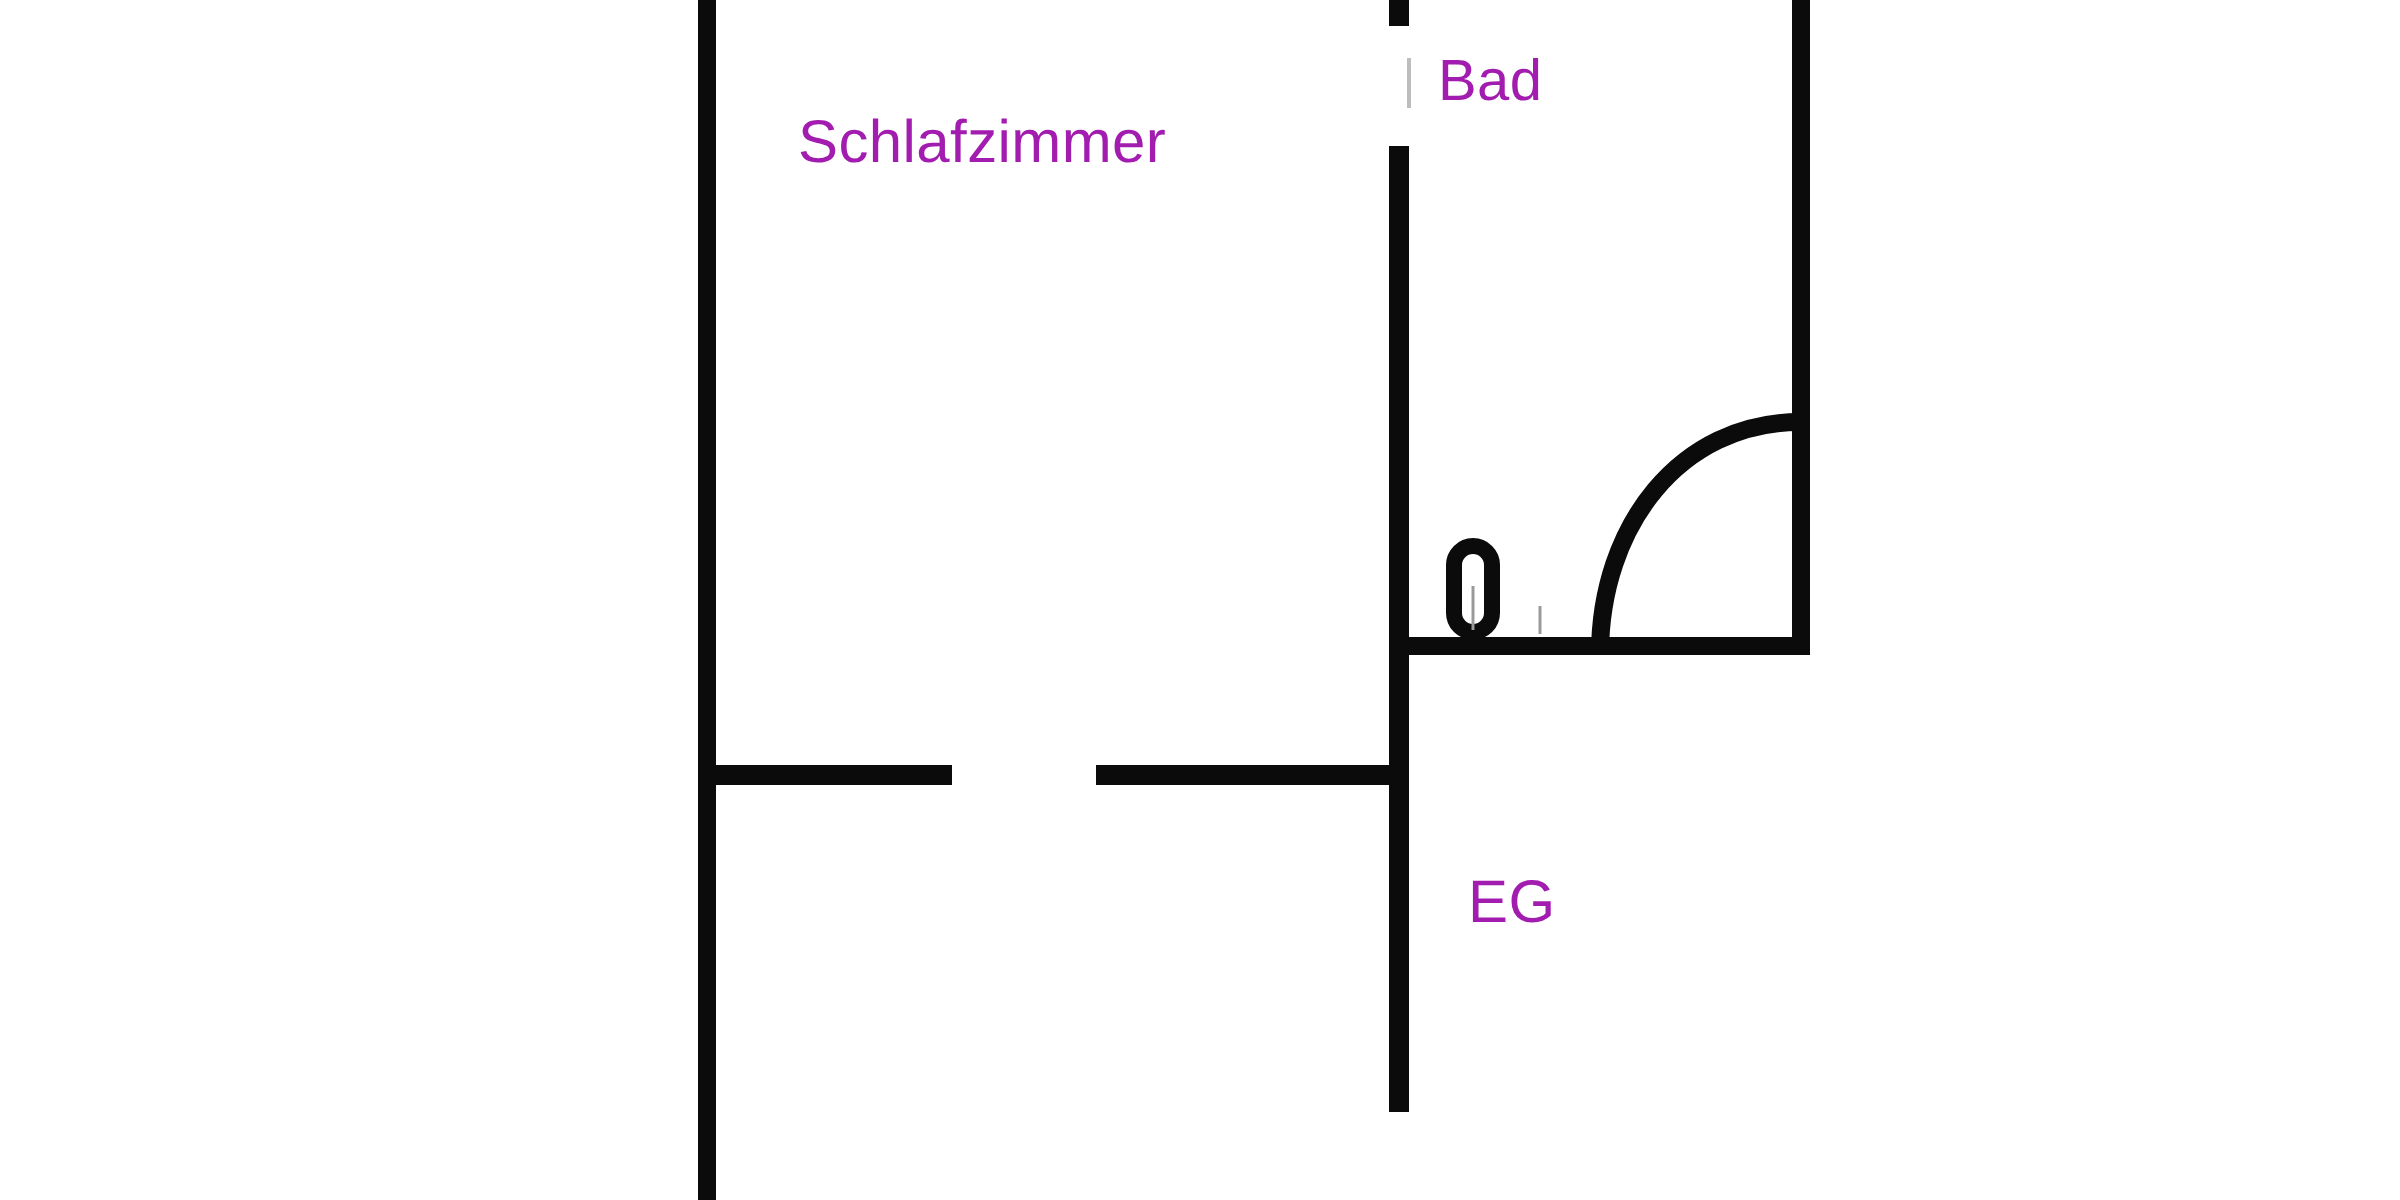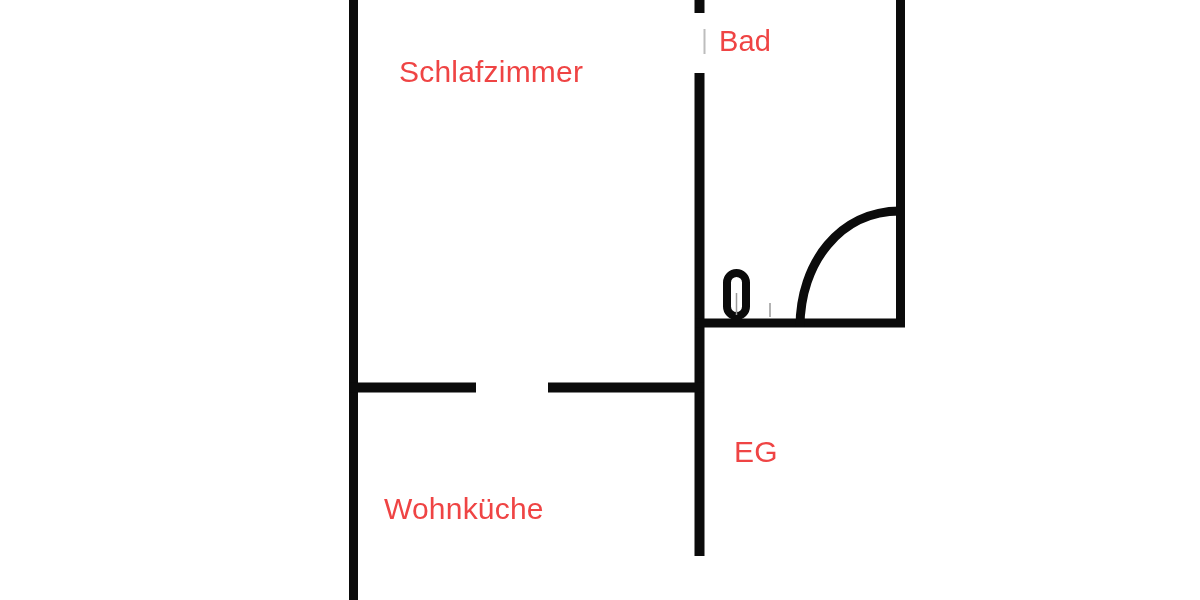--- a/index.html
+++ b/index.html
@@ -18,21 +18,21 @@
   .plan-svg {
     position: absolute;
     left: 0;
     top: 0;
     width: 1200px;
     height: 600px;
     display: block;
   }
   .room-label {
     position: absolute;
-    color: #ef4444;
+    color: #a21caf;
     white-space: nowrap;
     letter-spacing: 0.2px;
     line-height: 1;
     user-select: none;
   }
   .label-schlafzimmer { left: 399px; top: 57px;  font-size: 30px; text-align: center; }
   .label-bad          { left: 719px; top: 27px;  font-size: 29px; }
   .label-wohnkueche   { left: 384px; top: 494px; font-size: 30px; }
   .label-eg           { left: 734px; top: 437px; font-size: 30px; }
 </style>
@@ -61,17 +61,16 @@
     </g>
     <g fill="none" stroke="#bdbdbd">
       <line x1="704.5" y1="29" x2="704.5" y2="54" stroke-width="2"></line>
     </g>
   </svg>
 
   <div class="room-label label-schlafzimmer">Schlafzimmer</div>
 
   <div class="room-label label-bad">Bad</div>
 
-  <div class="room-label label-wohnkueche">Wohnküche</div>
 
   <div class="room-label label-eg">EG</div>
 
 </div>
 
 </body></html>

